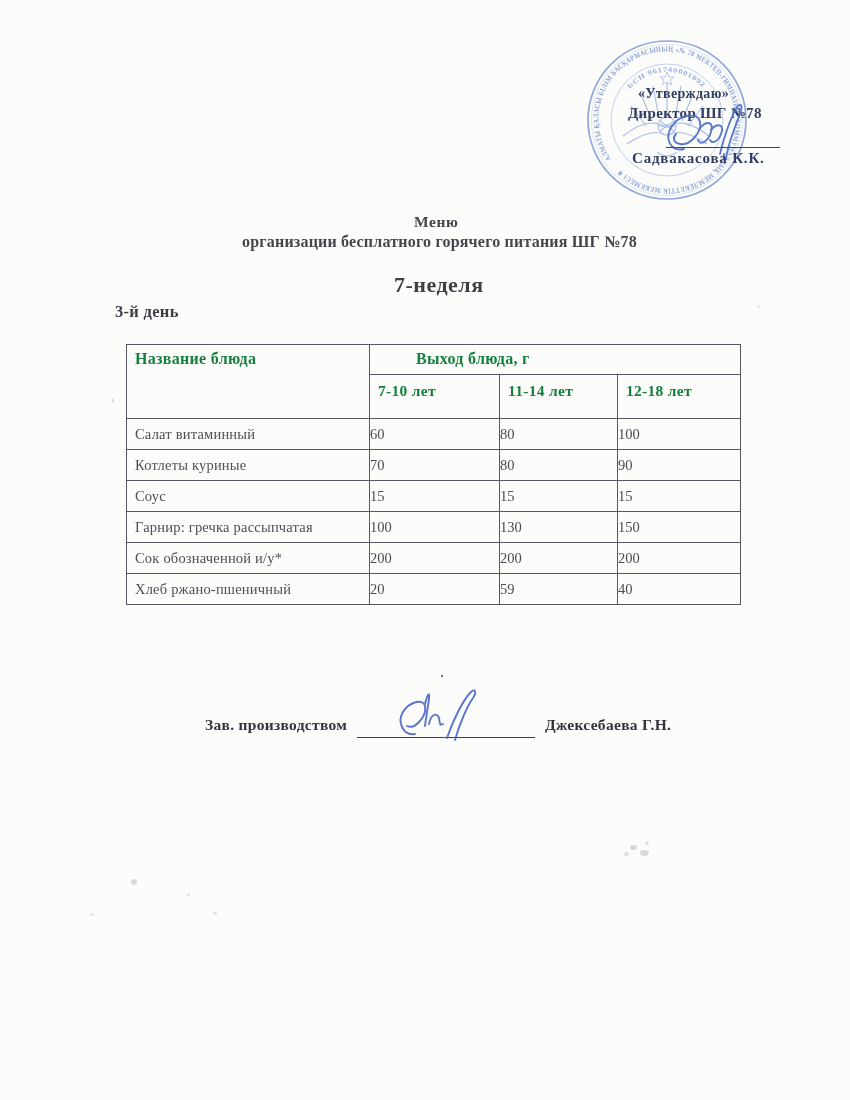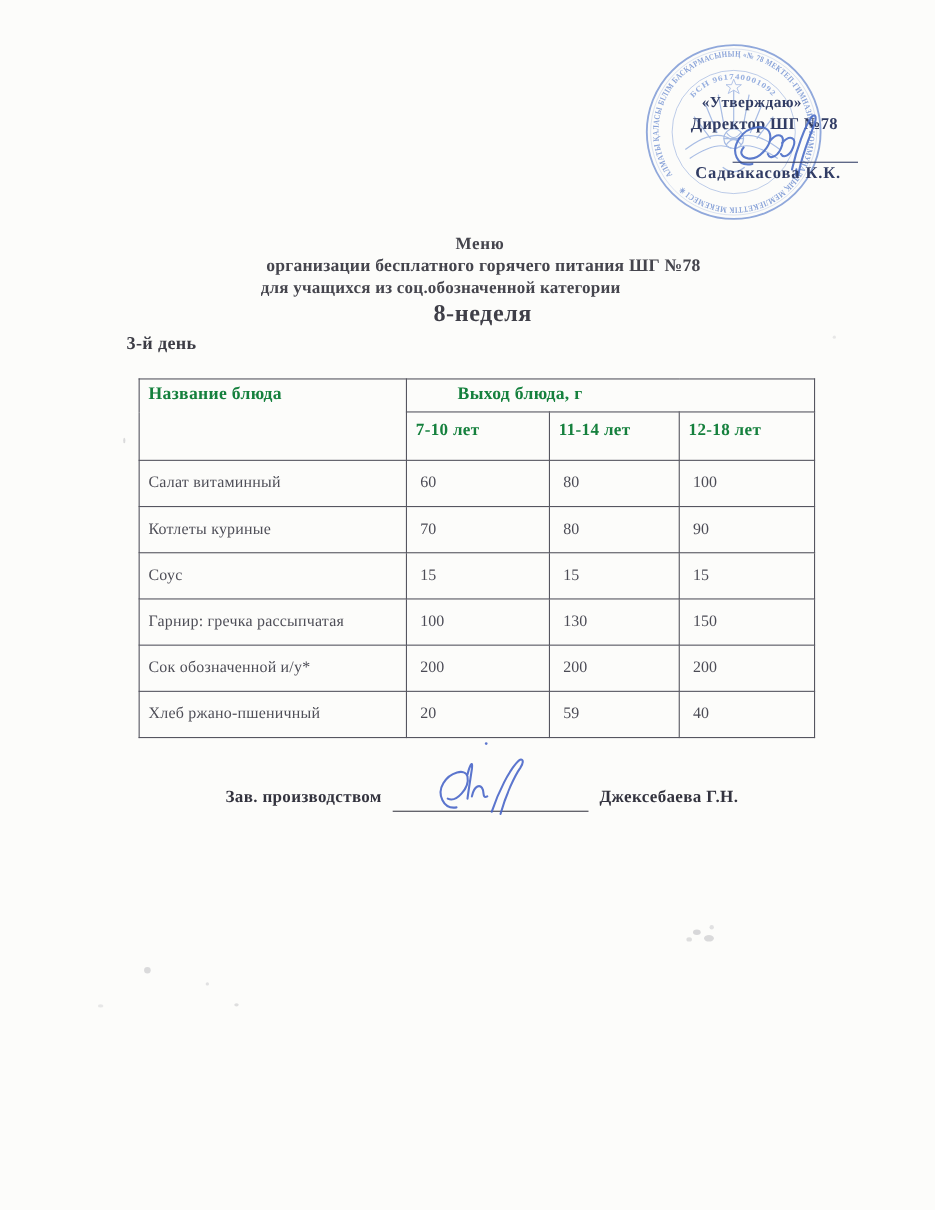--- a/index.html
+++ b/index.html
@@ -28,21 +28,21 @@
   #title-3 { left:237px; top:253px; font-size:15.5px; letter-spacing:.2px; }
   #title-week { left:394px; top:272px; font-size:22px; letter-spacing:.5px; color:#3f3f48; }
   #day-label  { left:115px; top:302px; font-size:16.5px; letter-spacing:.3px; color:#3c3c45; }
 
   
   #menu-table {
     position:absolute; left:126px; top:344px; width:614px;
     border-collapse:collapse; table-layout:fixed;
   }
   #menu-table td, #menu-table th {
-    border:1.6px solid #565660; padding:12px; overflow:hidden;
+    border:1.6px solid #565660; padding:0; overflow:hidden;
   }
   #menu-table th { text-align:left; vertical-align:top; color:#15803d; }
   .cell-dishhdr { font-size:16px;   padding:5px 8px !important; letter-spacing:.3px; }
   .cell-grouphdr{ font-size:16px;   padding:5px 8px 5px 46px !important; letter-spacing:.3px; }
   .cell-agehdr  { font-size:15.5px; padding:7px 8px !important; letter-spacing:.3px; }
   .row-h1 { height:30px; }
   .row-h2 { height:44px; }
   .row-data { height:31px; }
   .cell-dish { font-size:14.5px; color:#4e4e57; padding-left:8px !important; vertical-align:middle; letter-spacing:.2px; }
   .cell-val  { font-size:14.5px; color:#4b4b55; text-align:left; vertical-align:middle; }
@@ -97,22 +97,21 @@
       <path d="M 50,26 C 57,18 64,20 61,30 C 58,40 50,44 48,38"></path>
       <path d="M 61,28 C 68,20 75,23 71,32 C 68,40 62,42 60,38"></path>
       <path d="M 70,52 C 74,34 82,12 88,4 C 91,1 93,4 90,12 C 84,27 78,44 76,56 C 75,60 73,58 74,52"></path>
     </g>
   </svg>
   <div id="director-line" class="abs"></div>
   <div id="director-name" class="stamp-overlay">Садвакасова К.К.</div>
 
   <div id="title-1" class="title-line">Меню</div>
   <div id="title-2" class="title-line">организации бесплатного горячего питания ШГ №78</div>
-  <div id="title-3" class="title-line">для учащихся из соц.обозначенной категории</div>
-  <div id="title-week" class="title-line">8-неделя</div>
+  <div id="title-week" class="title-line">7-неделя</div>
   <div id="day-label" class="title-line">3-й день</div>
 
   <table id="menu-table">
     <colgroup>
       <col style="width:243px">
         <col style="width:130px">
         <col style="width:118px">
         <col style="width:123px">
     </colgroup>
     <tbody>

